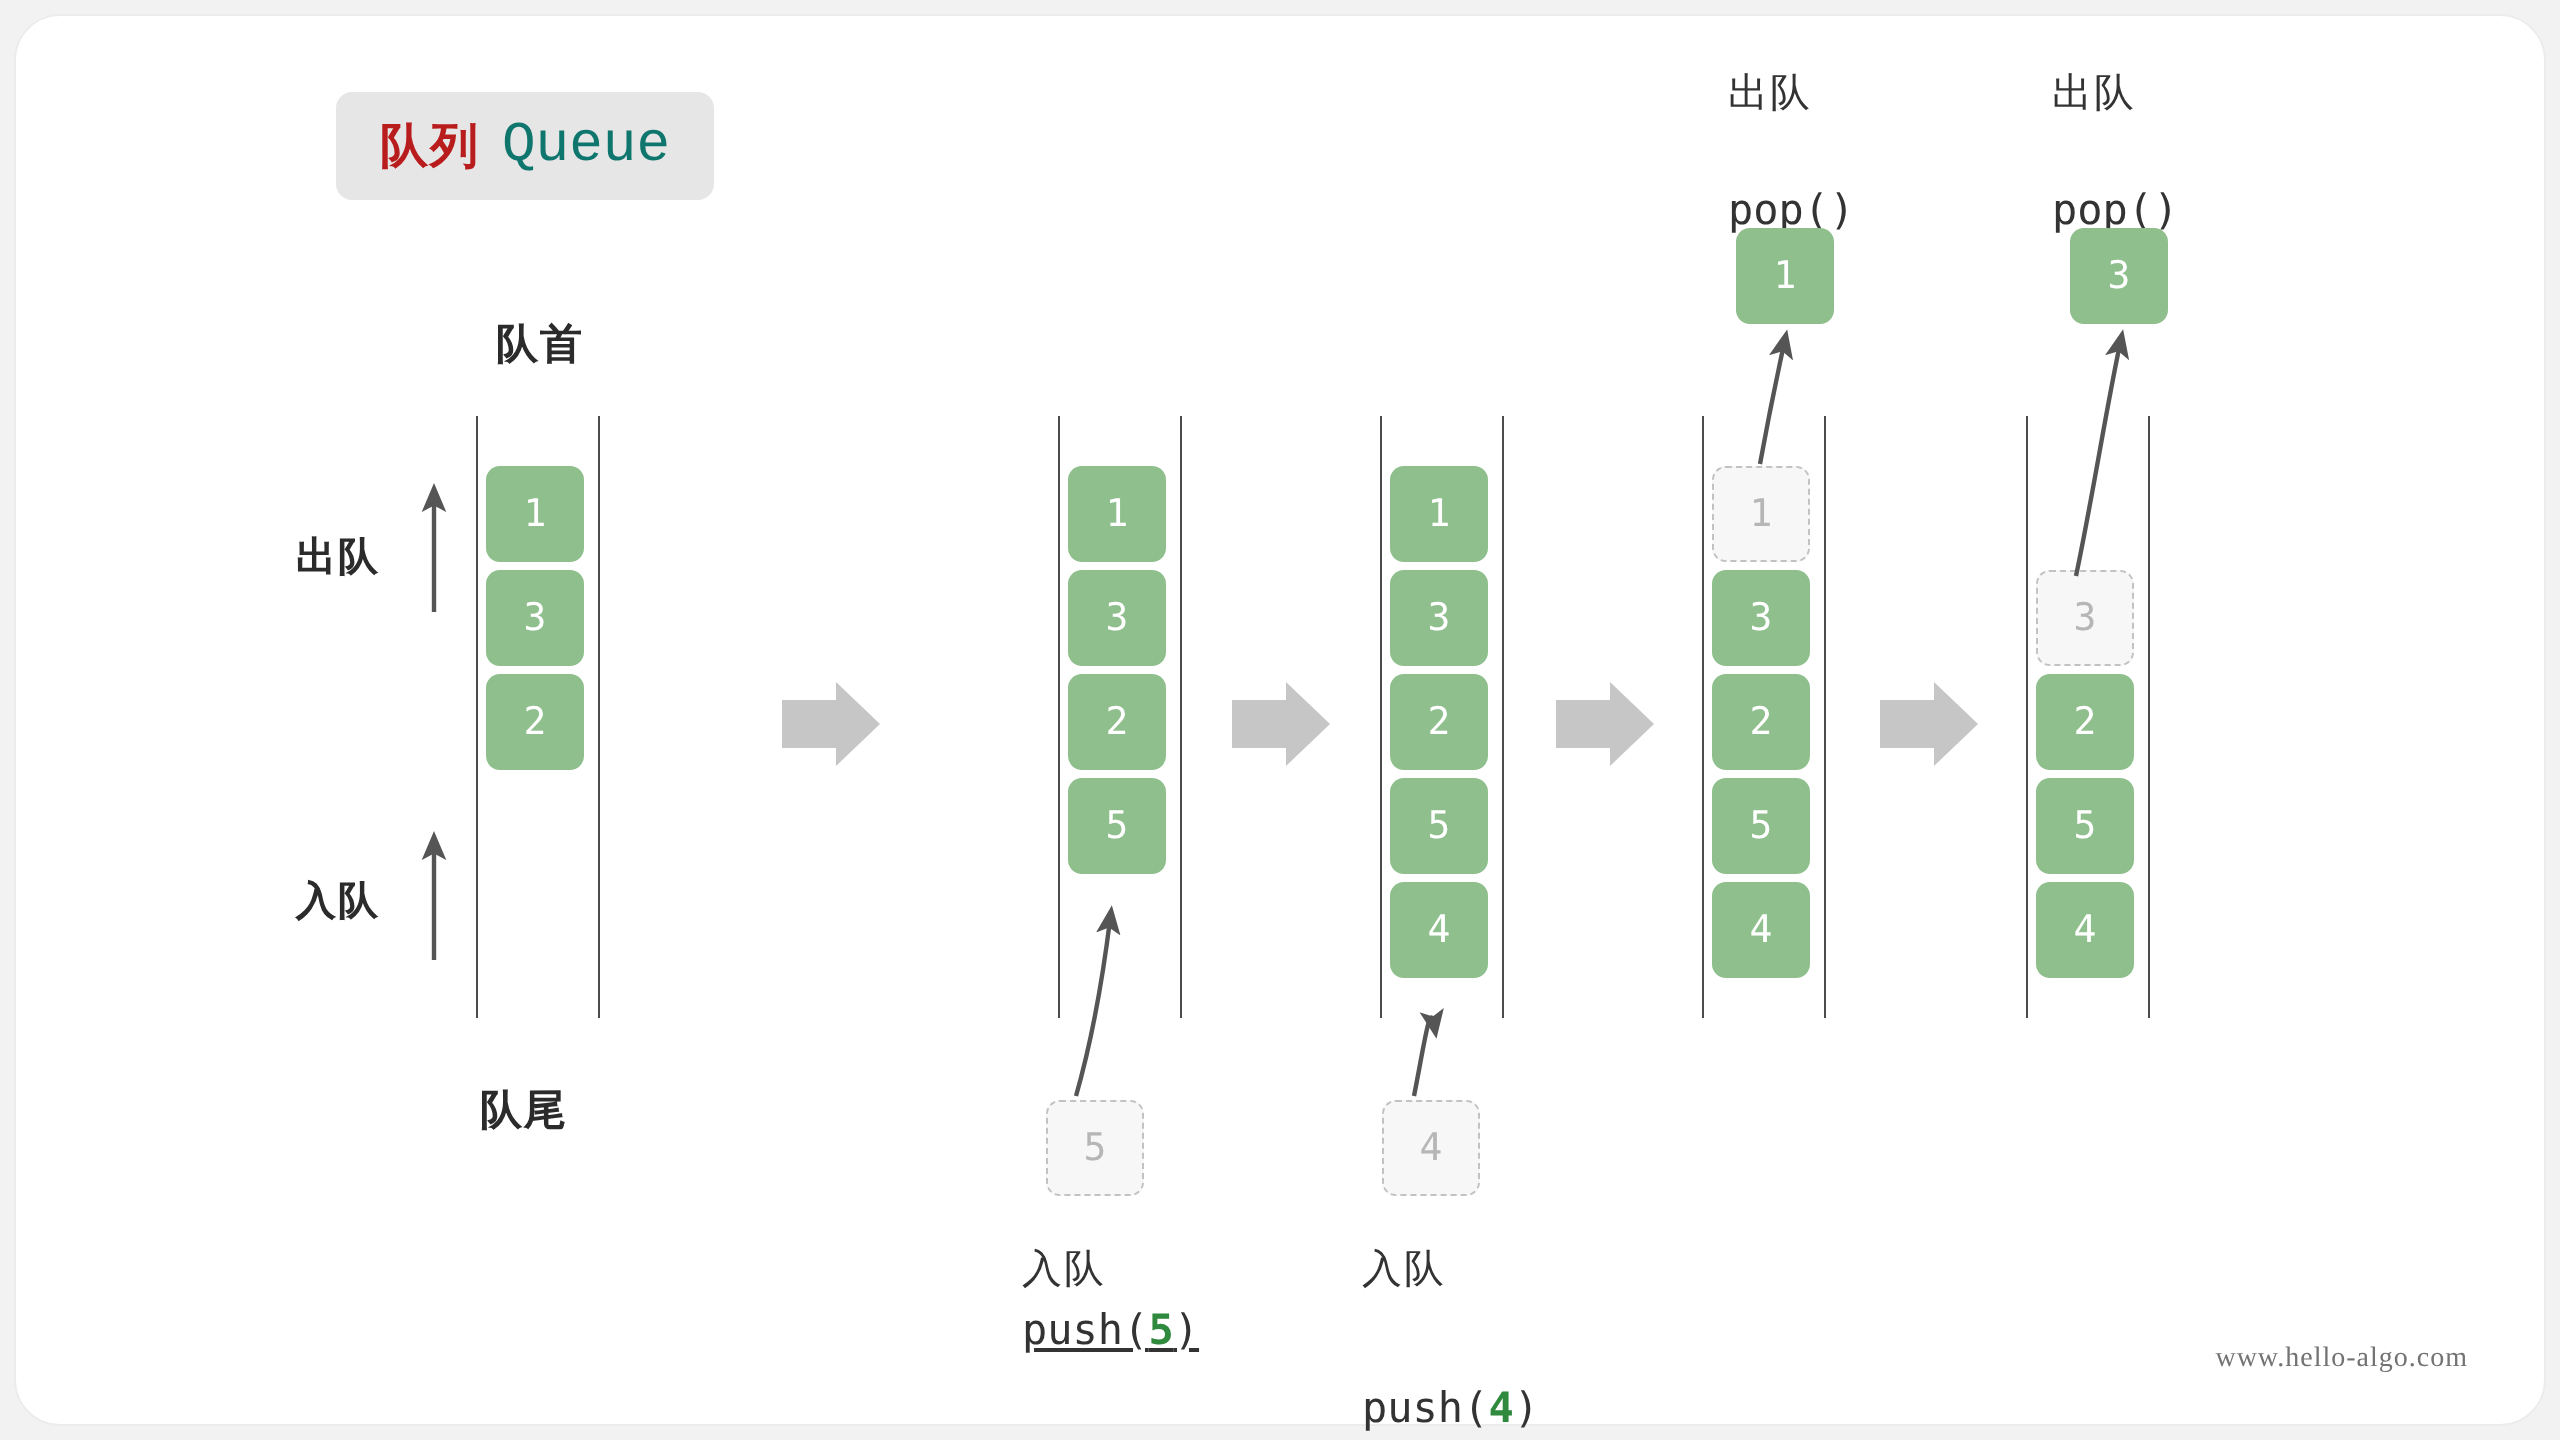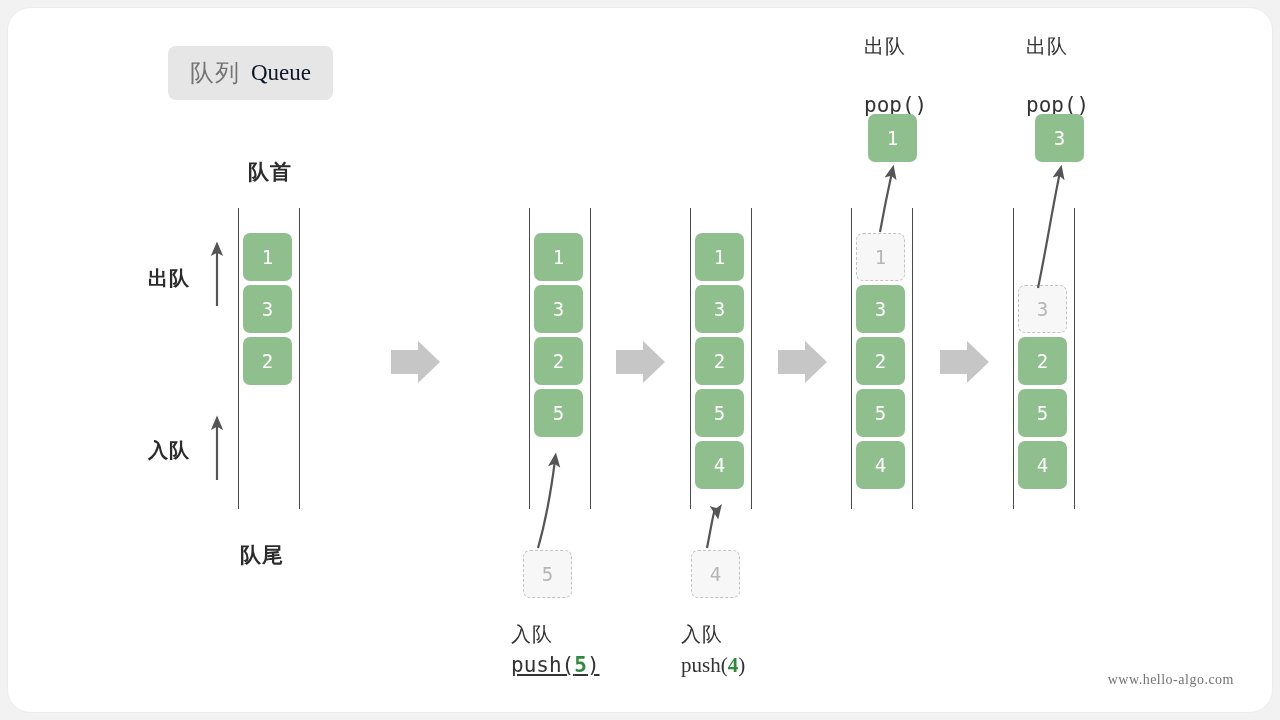--- a/index.html
+++ b/index.html
@@ -34,29 +34,29 @@
     height: 54px;
     padding: 0 22px;
     display: flex;
     align-items: center;
     gap: 11px;
     background: #e6e6e6;
     border-radius: 8px;
   }
   .title-cn {
     font-size: 24px;
+    font-weight: 700;
+    color: #b91c1c;
+    letter-spacing: 1px;
+  }
+  .title-en {
+    font-size: 28px;
     font-weight: 400;
-    color: #737373;
-    letter-spacing: 1px;
-  }
-  .title-en {
-    font-size: 23px;
-    font-weight: 400;
-    color: #0f172a;
-    font-family: Liberation Serif, serif;
+    color: #0f766e;
+    font-family: Liberation Mono, monospace;
   }
 
   
   .lbl {
     position: absolute;
     color: #2b2b2b;
     white-space: pre;
   }
   .lbl-head, .lbl-tail {
     font-size: 21px;
@@ -153,21 +153,21 @@
   <div class="lbl op-cn" style="left:864px; top:33px;">出队</div>
   <div class="lbl op-code" style="left:864px; top:68px;">pop()</div>
 
   <div class="lbl op-cn" style="left:1026px; top:33px;">出队</div>
   <div class="lbl op-code" style="left:1026px; top:68px;">pop()</div>
 
   <div class="lbl op-cn" style="left:511px; top:621px;">入队</div>
   <div class="lbl op-code" style="left:511px; top:628px;text-decoration:underline;"><span>push(</span><span class="num">5</span><span>)</span></div>
 
   <div class="lbl op-cn" style="left:681px; top:621px;">入队</div>
-  <div class="lbl op-code" style="left:681px; top:628px;font-family:Liberation Serif, serif;"><span>push(</span><span class="num">4</span><span>)</span></div>
+  <div class="lbl op-code" style="left:681px; top:667px;"><span>push(</span><span class="num">4</span><span>)</span></div>
 
   <div id="figures">
       <div class="rail" style="left: 238px; top: 208px; height: 301px;"></div>
       <div class="rail" style="left: 299px; top: 208px; height: 301px;"></div>
       <div class="box solid" style="left: 243px; top: 233px;">1</div>
       <div class="box solid" style="left: 243px; top: 285px;">3</div>
       <div class="box solid" style="left: 243px; top: 337px;">2</div>
       <div class="rail" style="left: 529px; top: 208px; height: 301px;"></div>
       <div class="rail" style="left: 590px; top: 208px; height: 301px;"></div>
       <div class="box solid" style="left: 534px; top: 233px;">1</div>

